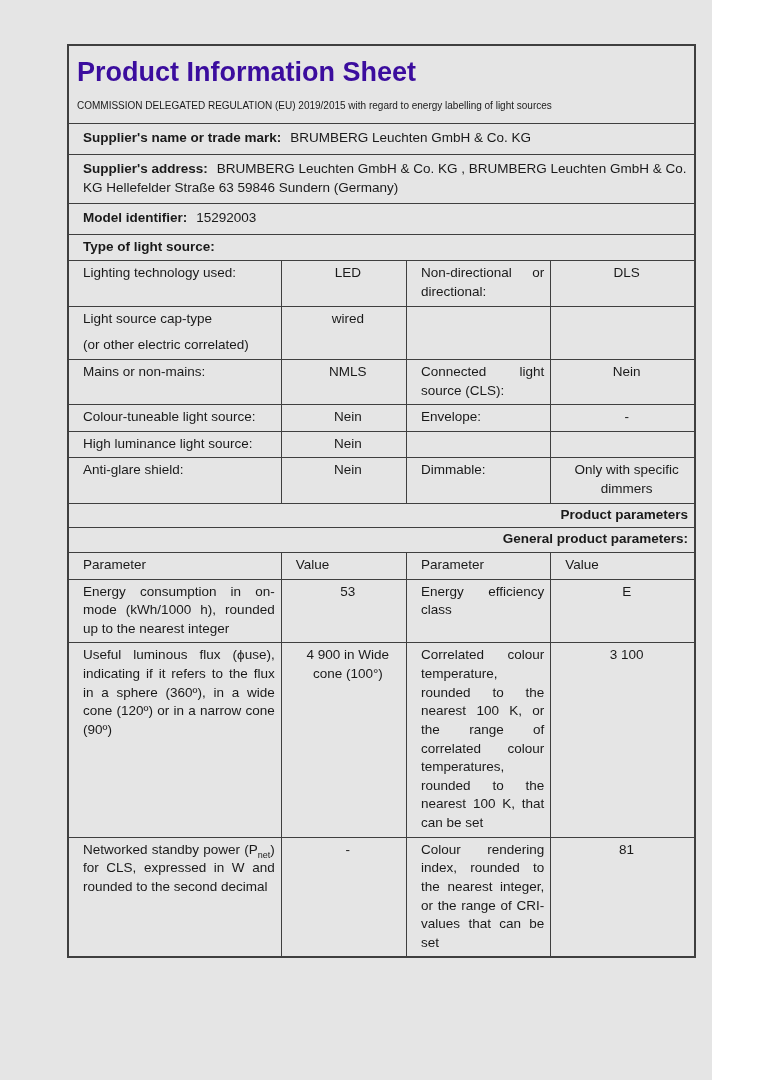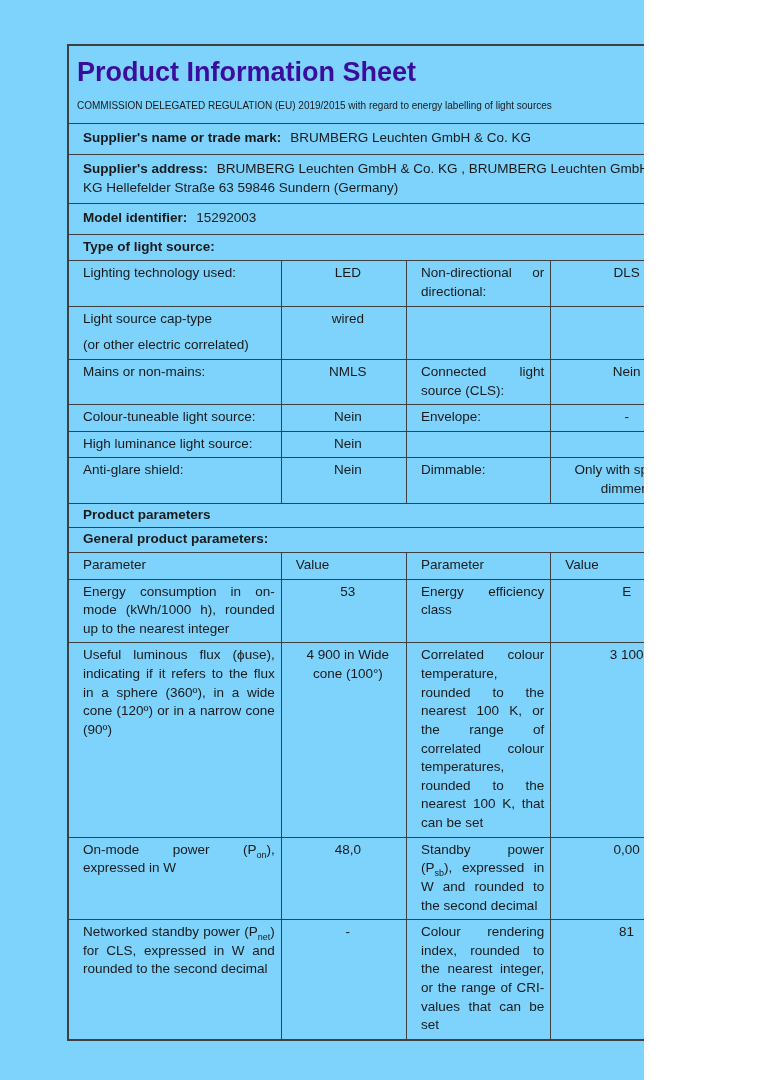--- a/index.html
+++ b/index.html
@@ -4,23 +4,23 @@
 <style>
   * { margin: 0; padding: 0; box-sizing: border-box; }
   html, body {
     background: #ffffff;
     width: 764px;
     font-family: "Liberation Sans", "DejaVu Sans", sans-serif;
     color: #1a1a1a;
   }
   .page {
     position: relative;
-    width: 644px;
+    width: 712px;
     height: 1080px;
-    background: #7dd3fc;
+    background: #e5e5e5;
     overflow: hidden;
   }
   .sheet {
     position: absolute;
     left: 67px;
     top: 44px;
     width: 629px;
   }
   table.doc {
     width: 100%;
@@ -50,21 +50,21 @@
     margin-bottom: 8px;
   }
   .regulation { font-size: 10px; line-height: 1.4; }
 
   .lbl-bold { font-weight: bold; }
   .lbl-val { margin-left: 9px; }
   .supplier-cell { padding-top: 5px !important; padding-bottom: 6px !important; }
 
   .just { text-align: justify; }
   .val-cell { text-align: center; }
-  .section-cell { text-align: left; font-weight: bold; padding-top: 2px !important; padding-bottom: 3px !important; }
+  .section-cell { text-align: right; font-weight: bold; padding-top: 2px !important; padding-bottom: 3px !important; }
 
   .cap-line2 { margin-top: 8px; }
   .tall-row td { height: 186px; }
   sub { font-size: 9px; line-height: 0; }
 </style>
 </head>
 <body>
 
 <div class="page">
   <div class="sheet">
@@ -175,26 +175,20 @@
         <td class="val-cell">E</td>
       </tr>
 
       <tr class="tall-row">
         <td class="just">Useful luminous flux (ϕuse), indicating if it refers to the flux in a sphere (360º), in a wide cone (120º) or in a narrow cone (90º)</td>
         <td class="val-cell">4 900 in Wide cone (100°)</td>
         <td class="just">Correlated colour temperature, rounded to the nearest 100 K, or the range of correlated colour temperatures, rounded to the nearest 100 K, that can be set</td>
         <td class="val-cell">3 100</td>
       </tr>
 
-      <tr>
-        <td class="just"><span>On-mode power (P</span><sub>on</sub><span>), expressed in W</span></td>
-        <td class="val-cell">48,0</td>
-        <td class="just"><span>Standby power (P</span><sub>sb</sub><span>), expressed in W and rounded to the second decimal</span></td>
-        <td class="val-cell">0,00</td>
-      </tr>
 
       <tr>
         <td class="just"><span>Networked standby power (P</span><sub>net</sub><span>) for CLS, expressed in W and rounded to the second decimal</span></td>
         <td class="val-cell">-</td>
         <td class="just">Colour rendering index, rounded to the nearest integer, or the range of CRI-values that can be set</td>
         <td class="val-cell">81</td>
       </tr>
     </tbody>
       </table>
 

